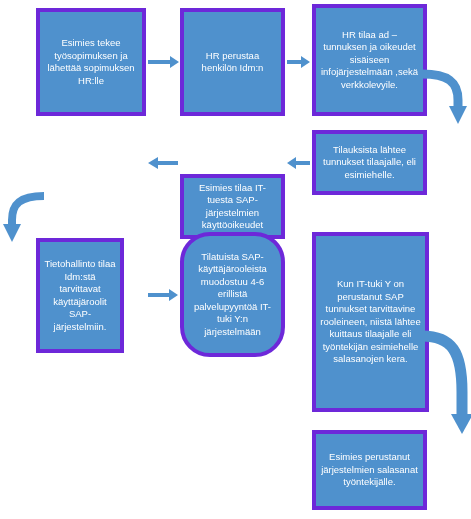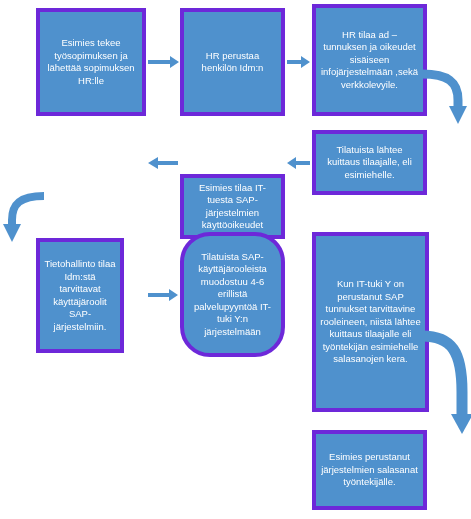--- a/index.html
+++ b/index.html
@@ -71,21 +71,21 @@
   <div class="box" style="left:312px; top:4px; width:115px; height:112px;">
     <span>HR tilaa ad – tunnuksen ja oikeudet sisäiseen infojärjestelmään ,sekä verkkolevyile.</span>
   </div>
 
 
   <div class="box" style="left:180px; top:130px; width:105px; height:65px;margin-top:44px;">
     <span>Esimies tilaa IT-tuesta SAP-järjestelmien käyttöoikeudet</span>
   </div>
 
   <div class="box" style="left:312px; top:130px; width:115px; height:65px;">
-    <span>Tilatuista lähtee kuittaus tilaajalle, eli esimiehelle.</span>
+    <span>Tilauksista lähtee tunnukset tilaajalle, eli esimiehelle.</span>
   </div>
 
   <div class="box" style="left:36px; top:238px; width:88px; height:115px;">
     <span>Tietohallinto tilaa Idm:stä tarvittavat käyttäjäroolit SAP-järjestelmiin.</span>
   </div>
 
   <div class="box" style="left:180px; top:232px; width:105px; height:125px;border-radius:30px;">
     <span>Tilatuista SAP-käyttäjärooleista muodostuu 4-6 erillistä palvelupyyntöä IT-tuki Y:n järjestelmään</span>
   </div>
 

